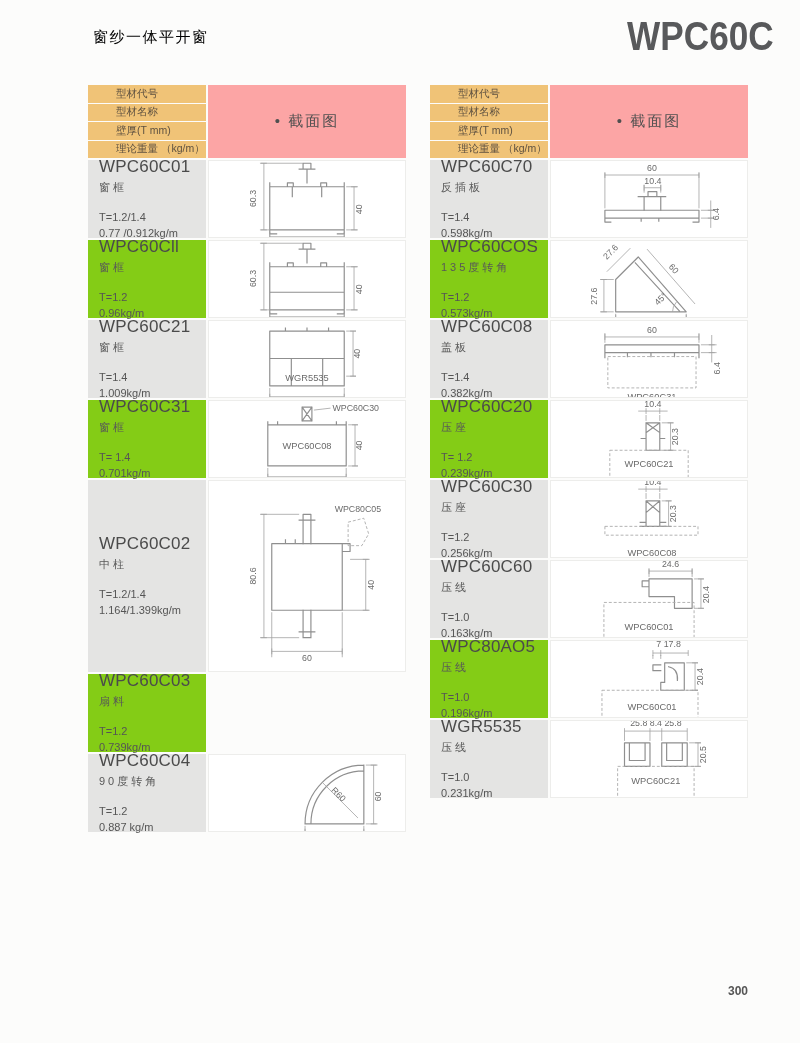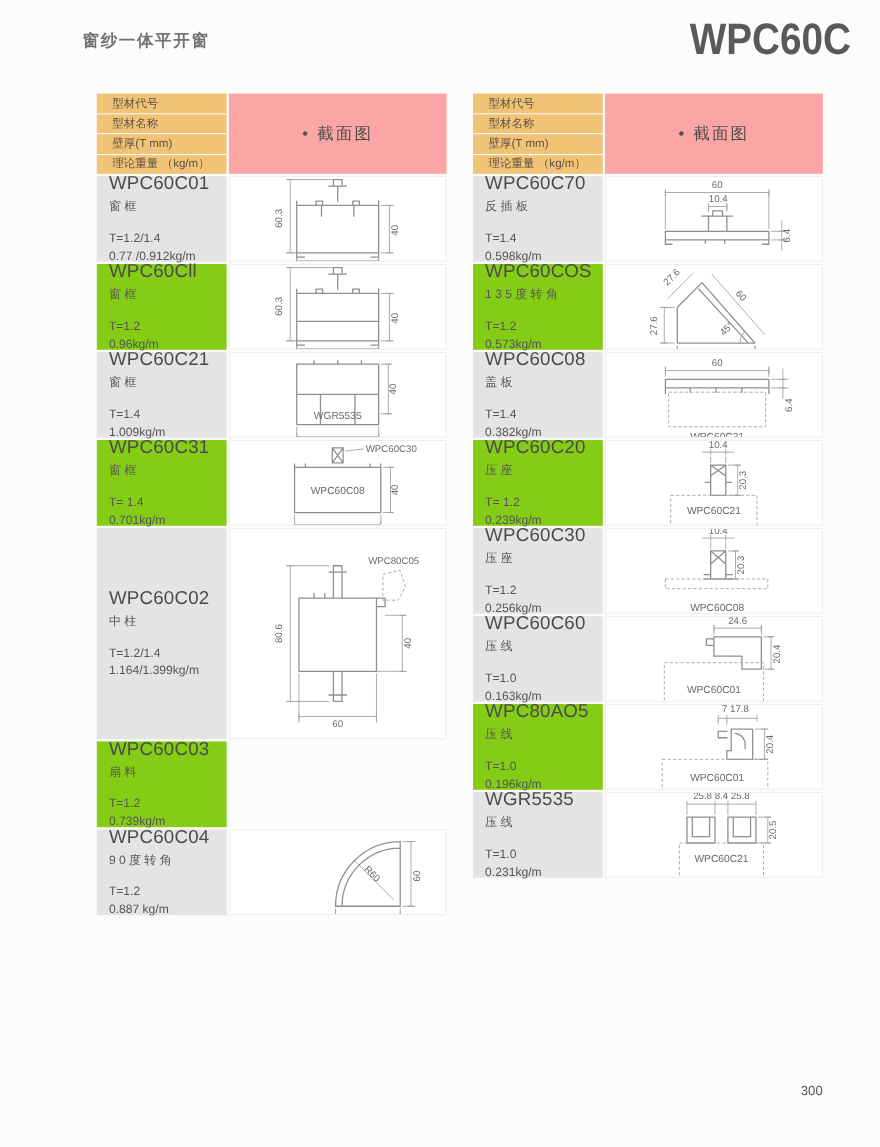--- a/index.html
+++ b/index.html
@@ -1,33 +1,33 @@
 <!DOCTYPE html>
 <html><head>
 <meta charset="utf-8">
 <style>
   html,body{margin:0;padding:0}
   body{
     width:800px;height:1043px;position:relative;overflow:hidden;
     background:#fcfcfb;font-family:"Liberation Sans",sans-serif;color:#4c4c4c;
   }
-  .page-title{position:absolute;left:75px;top:28px;font-size:15px;font-weight:700;
-    color:#737373;letter-spacing:1.5px}
+  .page-title{position:absolute;left:93px;top:28px;font-size:15px;font-weight:400;
+    color:#000000;letter-spacing:1.5px}
   .model-code{position:absolute;right:26px;top:14px;font-size:40px;font-weight:700;
     color:#58595b;transform:scaleX(.88);transform-origin:right center;letter-spacing:0px}
-  .page-num{position:absolute;right:52px;top:984px;font-size:12px;font-weight:400;color:#555}
+  .page-num{position:absolute;right:52px;top:984px;font-size:12px;font-weight:700;color:#555}
 
   .col{position:absolute;top:85px;width:318px;display:flex;flex-direction:column;gap:2px}
   .col.left{left:88px}
   .col.right{left:430px}
 
   .hdr{display:flex;gap:2px;height:73px}
   .hdr-labels{width:118px;display:flex;flex-direction:column}
   .hdr-labels .hcell{flex:1;background:#f0c377;display:flex;align-items:center;
-    padding-left:14px;font-size:10.5px;color:#5e5140;border-bottom:1px solid #fcfcfb;box-sizing:border-box}
+    padding-left:28px;font-size:10.5px;color:#5e5140;border-bottom:1px solid #fcfcfb;box-sizing:border-box}
   .hdr-labels .hcell:last-child{border-bottom:none}
   .hdr-section{flex:1;background:#fca5a5;display:flex;align-items:center;justify-content:center;
     font-size:15px;color:#4f4f4f;letter-spacing:2px}
 
   .row{display:flex;gap:2px;height:78px}
   .row.tall{height:192px}
   .cell-info{width:118px;background:#e4e4e3;box-sizing:border-box;
     padding:10px 6px 10px 11px;display:flex;flex-direction:column;justify-content:center}
   .cell-info.hl{background:#84cc16}
   .p-code{font-size:17px;color:#4b4b4b;letter-spacing:.2px;margin-bottom:3px}

